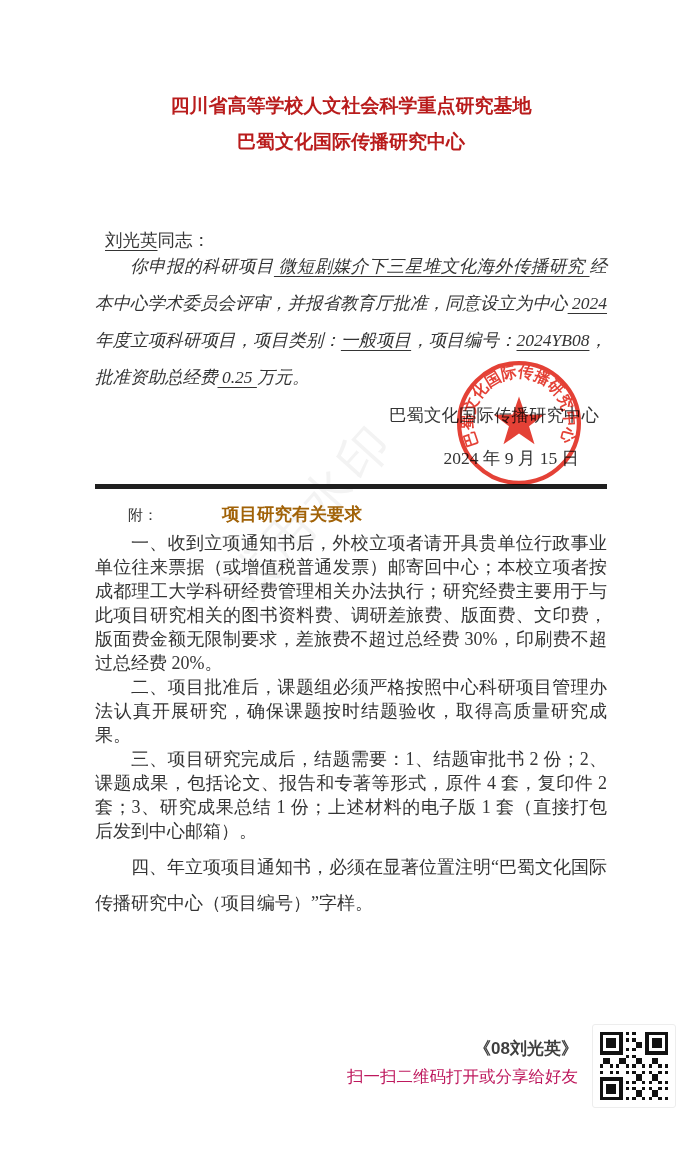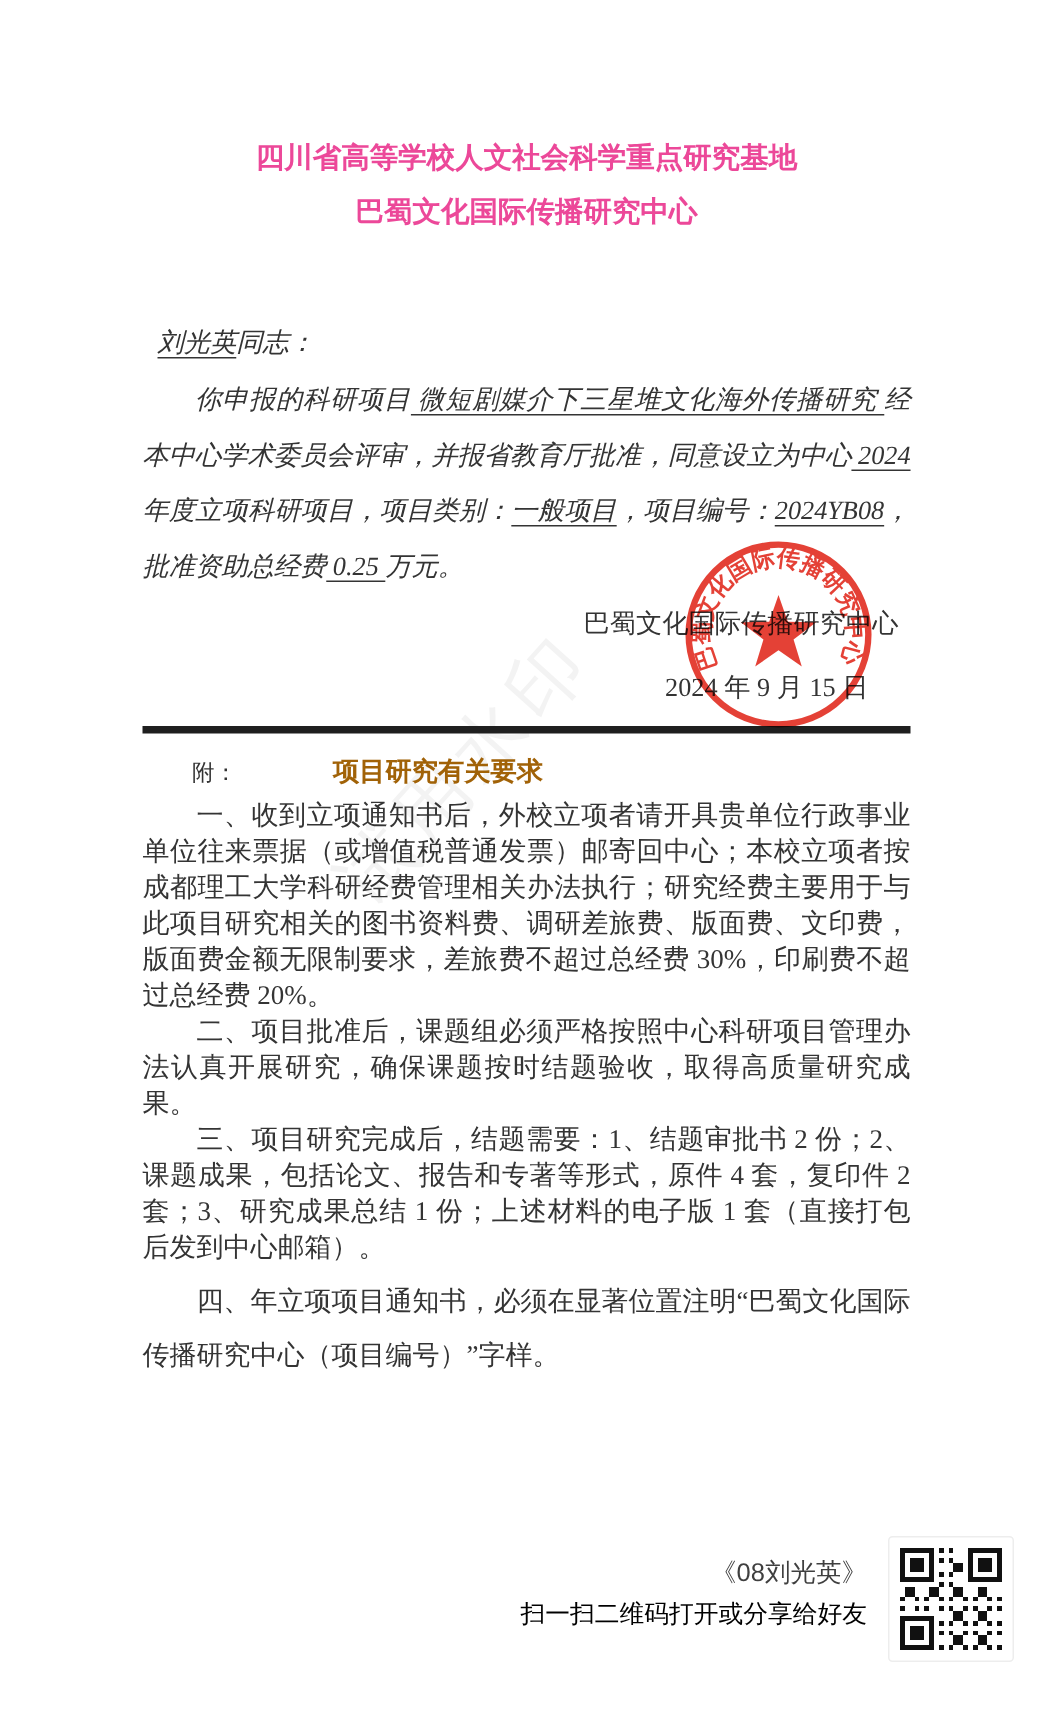--- a/index.html
+++ b/index.html
@@ -3,23 +3,23 @@
 <meta charset="utf-8">
 <style>
   html,body{margin:0;padding:0;}
   body{width:700px;height:1157px;background:#ffffff;position:relative;overflow:hidden;
        font-family:"Liberation Serif","DejaVu Serif",serif;color:#343434;}
   .page{position:absolute;inset:0;background:#fff;}
 
   .doc{position:absolute;left:95px;top:0;width:512px;height:100%;}
 
   .titles{position:absolute;top:88px;left:0;width:100%;text-align:center;
-          font-weight:bold;font-size:19px;line-height:36px;color:#ec4899;}
+          font-weight:bold;font-size:19px;line-height:36px;color:#b91c1c;}
 
-  .salutation{position:absolute;top:216px;left:0;width:100%;font-size:17.5px;padding-left:10px;box-sizing:border-box;font-style:italic;}
+  .salutation{position:absolute;top:228px;left:0;width:100%;font-size:17.5px;padding-left:10px;box-sizing:border-box;}
 
   .notice{position:absolute;top:248px;left:0;width:100%;font-size:17.5px;line-height:37px;
           text-align:justify;text-indent:2em;margin:0;font-style:italic;}
 
   .u{text-decoration:underline;text-underline-offset:4px;text-decoration-thickness:1px;}
 
   .signature{position:absolute;top:394px;left:0;width:100%;text-align:right;font-size:17.5px;line-height:43px;}
   .sig-org{padding-right:8px;}
   .sig-date{padding-right:28px;}
 
@@ -35,22 +35,22 @@
 
   .stamp{position:absolute;left:452px;top:356px;width:134px;height:134px;
          mix-blend-mode:multiply;opacity:.92;pointer-events:none;}
 
   .watermark{position:absolute;left:235px;top:563px;font-size:50px;letter-spacing:6px;
              color:rgba(80,80,80,0.07);font-family:"Liberation Sans","DejaVu Sans",sans-serif;
              transform:rotate(-48deg);transform-origin:0 50%;white-space:nowrap;}
 
   .share-text{position:absolute;right:122px;top:1036px;text-align:right;
               font-family:"Liberation Sans","DejaVu Sans",sans-serif;}
-  .share-title{font-size:17px;font-weight:normal;color:#3f3f3f;line-height:26px;}
-  .share-hint{font-size:16.5px;color:#000000;line-height:24px;margin-top:2px;}
+  .share-title{font-size:17px;font-weight:bold;color:#3f3f3f;line-height:26px;}
+  .share-hint{font-size:16.5px;color:#be185d;line-height:24px;margin-top:2px;}
 
   .qr-box{position:absolute;left:592px;top:1024px;width:84px;height:84px;background:#fff;
           border:1px solid #ededed;border-radius:3px;display:flex;align-items:center;justify-content:center;box-sizing:border-box;}
 </style>
 </head>
 <body>
 
 <div class="page">
 
   <div class="watermark">试用水印</div>

